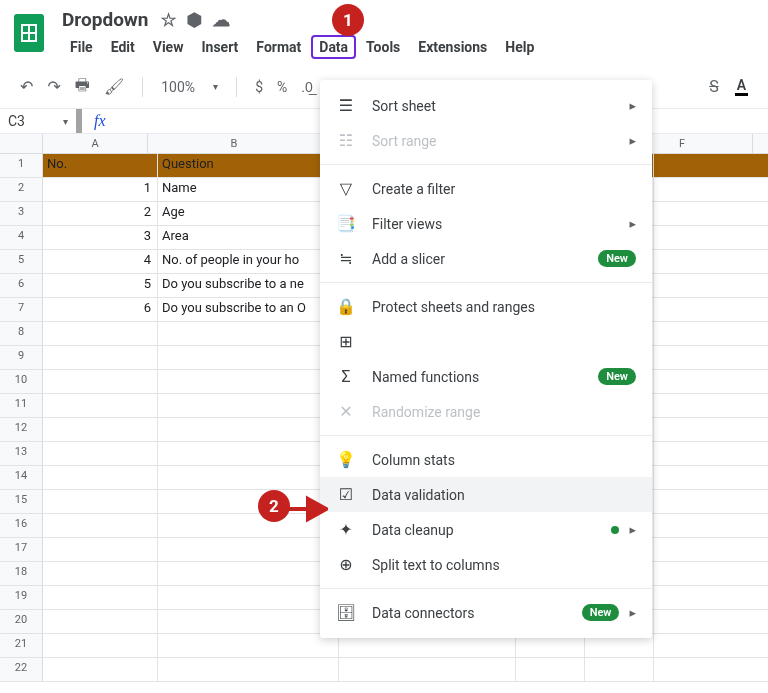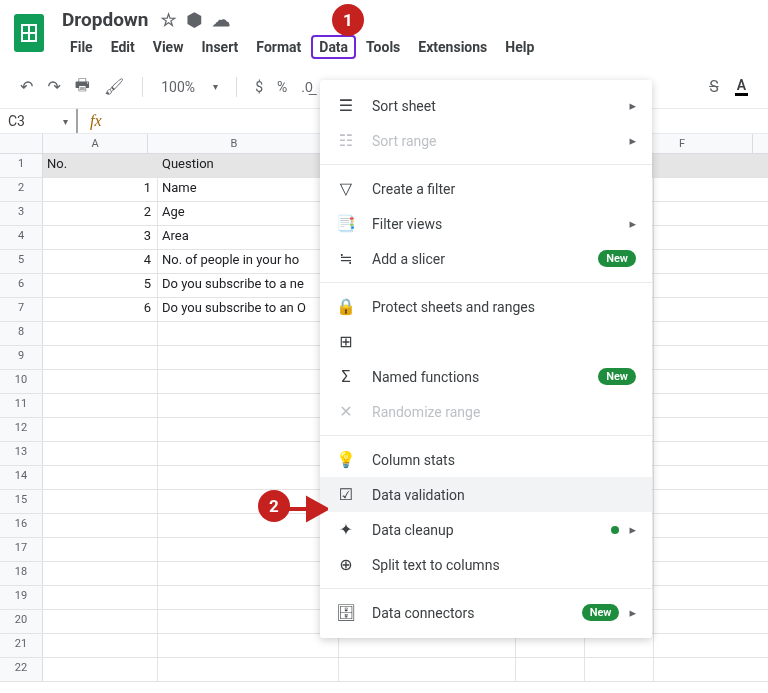--- a/index.html
+++ b/index.html
@@ -55,38 +55,38 @@
   margin-top: 6px;
 }
 .toolbar .zoom { display:flex; align-items:center; gap:18px;}
 .toolbar .sep { width: 1px; height: 20px; background: #dadce0; margin: 0 4px;}
 .toolbar-end { margin-left: auto; display:flex; gap:16px; align-items:center;}
 .icon-s { font-size:16px; color:#5f6368; }
 .strike { text-decoration: line-through; }
 .textcolor-a { border-bottom: 3px solid #000; padding: 0 2px; font-weight: 600; color:#3c4043; }
 .namebox-row { display:flex; align-items:center; border-bottom:1px solid #e8eaed; }
 .namebox {
-  width: 60px; padding: 4px 8px; border-right: 2px solid #a3a3a3;
+  width: 60px; padding: 4px 8px; border-right: 6px solid #a3a3a3;
   color: #3c4043; font-size: 14px; display:flex; align-items:center; justify-content:space-between;
 }
 .namebox .caret { color: #5f6368; font-size:10px; }
-.fx { padding: 0 12px; color: #a16207; font-style: italic; font-family: "Times New Roman", serif; font-size:16px;}
+.fx { padding: 0 12px; color: #1d4ed8; font-style: italic; font-family: "Times New Roman", serif; font-size:16px;}
 .grid { display: flex; flex-direction: column; }
 .col-headers { display:flex; background:#f8f9fa; border-bottom:1px solid #dadce0;}
 .rowhead-sp { width: 42px; border-right:1px solid #dadce0; flex-shrink:0;}
 .colh {
   border-right:1px solid #dadce0; text-align:center; font-size:11px; color:#5f6368;
   padding: 3px 0; flex-shrink:0;
 }
 .colA { width:104px;} .colB{width:172px;} .colC{width:168px;} .colD{width:60px;} .colE{width:60px;} .colF{width:140px;}
 .row { display:flex; height:23px; border-bottom:1px solid #e3e3e3;}
 .rowh { width:42px; text-align:center; font-size:11px; color:#5f6368; background:#f8f9fa; border-right:1px solid #dadce0; padding-top:3px; flex-shrink:0;}
 .cell { border-right:1px solid #e3e3e3; padding:2px 4px; font-size:13px; color:#202124; overflow:hidden; white-space:nowrap; flex-shrink:0;}
 .cellA{width:104px; text-align:right; padding-right:6px;} .cellB{width:172px;} .cellC{width:168px;} .cellD{width:60px;} .cellE{width:60px;} .cellF{width:140px;}
-.header-row .cell{ background:#e5e5e5; font-weight:400;}
+.header-row .cell{ background:#a16207; font-weight:400;}
 
 
 .menu {
   position: absolute;
   left: 320px; top: 80px;
   width: 332px;
   background: #fff;
   box-shadow: 0 2px 8px rgba(0,0,0,.2);
   border-radius: 3px;
   padding: 8px 0;

